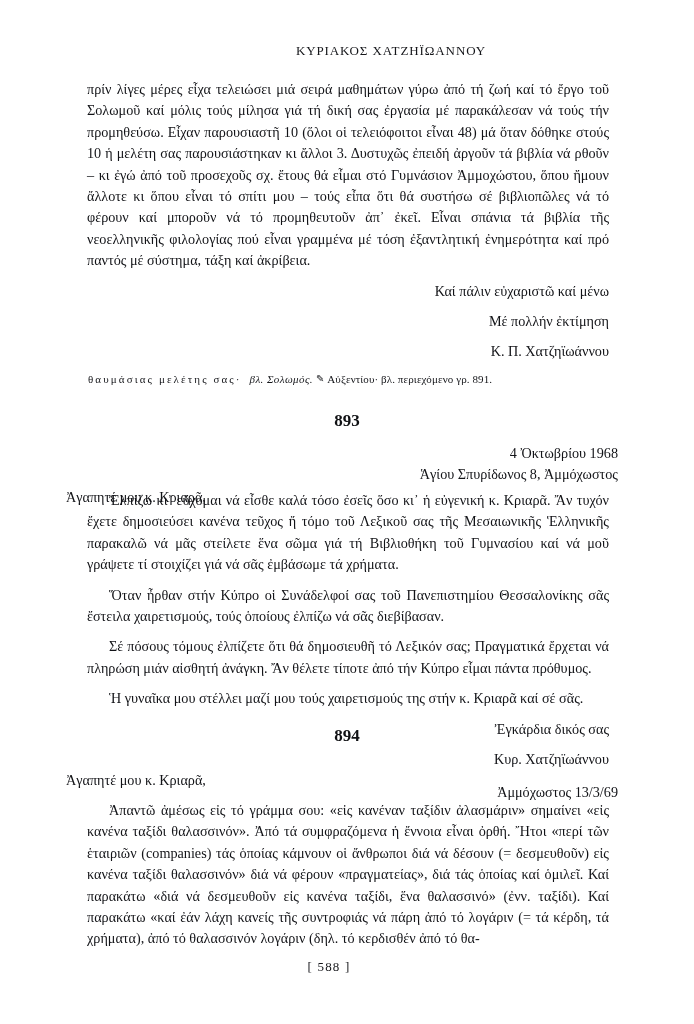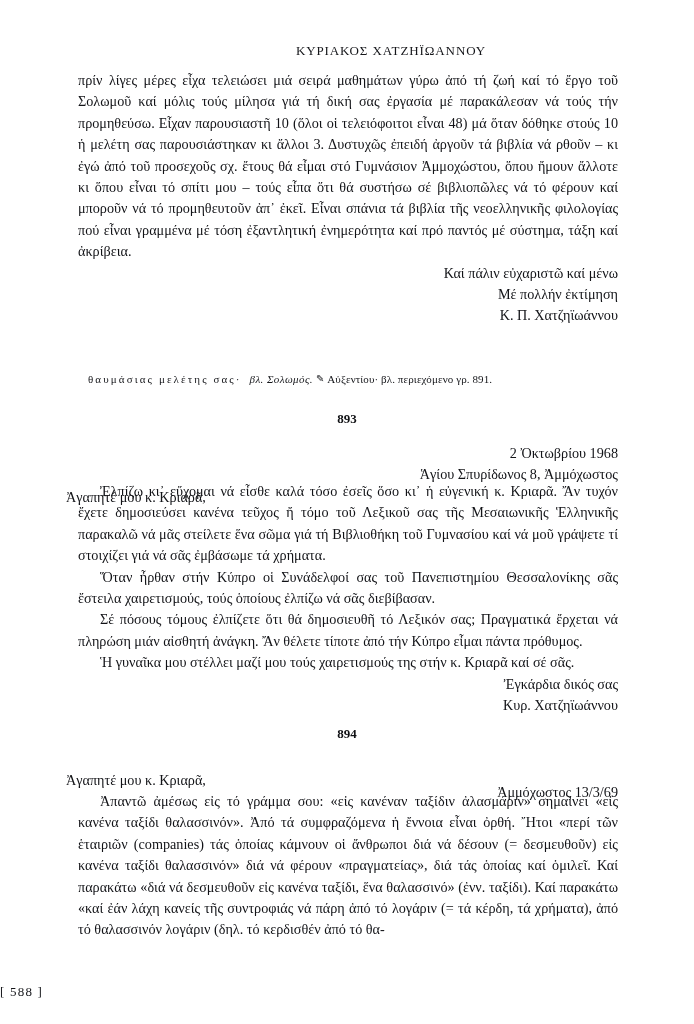--- a/index.html
+++ b/index.html
@@ -45,21 +45,21 @@
     position: absolute;
     left: 78px;
     width: 540px;
     font-size: 14.2px;
     line-height: 21.4px;
     text-align: justify;
     text-justify: inter-word;
     color: #121317;
   }
   .letter-body p {
-    margin: 0;
+    margin: 9px;
   }
   .p-indent {
     text-indent: 22px;
   }
   .p-noindent {
     text-indent: 0;
   }
 
   
   .closing {
@@ -96,21 +96,21 @@
     top: -1px;
   }
 
   
   .letter-number {
     position: absolute;
     left: 0;
     width: 694px;
     text-align: center;
     font-weight: bold;
-    font-size: 13px;
+    font-size: 17px;
     color: #101114;
   }
 
   
   .dateline {
     position: absolute;
     width: 540px;
     left: 78px;
     text-align: right;
     font-size: 14.2px;
@@ -123,23 +123,23 @@
     font-size: 14.2px;
     line-height: 21.4px;
     color: #121317;
     white-space: nowrap;
   }
 
   
   .folio {
     position: absolute;
     left: 0;
-    top: 984px;
+    top: 959px;
     width: 658px;
-    text-align: left;
+    text-align: center;
     font-size: 13px;
     letter-spacing: 1.2px;
     color: #141519;
   }
 
   
   #letter-892-body { top: 70px; }
   #apparatus-892   { top: 372px; }
   #num-893         { top: 411px; }
   #dateline-893    { top: 443px; }
@@ -164,21 +164,21 @@
     <p class="closing">Κ. Π. Χατζηϊωάννου</p>
   </div>
 
   <div class="apparatus" id="apparatus-892">
     <span class="app-lead">θαυμάσιας μελέτης σας·</span><span class="app-ital">βλ. Σολωμός.</span><span class="app-mark">✎</span><span class="app-rest">Αὐξεντίου· βλ. περιεχόμενο γρ. 891.</span>
   </div>
 
   <div class="letter-number" id="num-893">893</div>
 
   <div class="dateline" id="dateline-893">
-    <div>2 Ὀκτωβρίου 1968</div>
+    <div>4 Ὀκτωβρίου 1968</div>
     <div>Ἁγίου Σπυρίδωνος 8, Ἀμμόχωστος</div>
   </div>
 
   <div class="salutation" id="salut-893">Ἀγαπητέ μου κ. Κριαρᾶ,</div>
 
   <div class="textblock letter-body" id="letter-893-body">
     <p class="p-indent">Ἐλπίζω κι᾽ εὔχομαι νά εἶσθε καλά τόσο ἐσεῖς ὅσο κι᾽ ἡ εὐγενική κ. Κριαρᾶ. Ἄν τυχόν ἔχετε δημοσιεύσει κανένα τεῦχος ἤ τόμο τοῦ Λεξικοῦ σας τῆς Μεσαιωνικῆς Ἑλληνικῆς παρακαλῶ νά μᾶς στείλετε ἕνα σῶμα γιά τή Βιβλιοθήκη τοῦ Γυμνασίου καί νά μοῦ γράψετε τί στοιχίζει γιά νά σᾶς ἐμβάσωμε τά χρήματα.</p>
     <p class="p-indent">Ὅταν ἦρθαν στήν Κύπρο οἱ Συνάδελφοί σας τοῦ Πανεπιστημίου Θεσσαλονίκης σᾶς ἔστειλα χαιρετισμούς, τούς ὁποίους ἐλπίζω νά σᾶς διεβίβασαν.</p>
     <p class="p-indent">Σέ πόσους τόμους ἐλπίζετε ὅτι θά δημοσιευθῆ τό Λεξικόν σας; Πραγματικά ἔρχεται νά πληρώση μιάν αἰσθητή ἀνάγκη. Ἄν θέλετε τίποτε ἀπό τήν Κύπρο εἶμαι πάντα πρόθυμος.</p>
     <p class="p-indent">Ἡ γυναῖκα μου στέλλει μαζί μου τούς χαιρετισμούς της στήν κ. Κριαρᾶ καί σέ σᾶς.</p>

